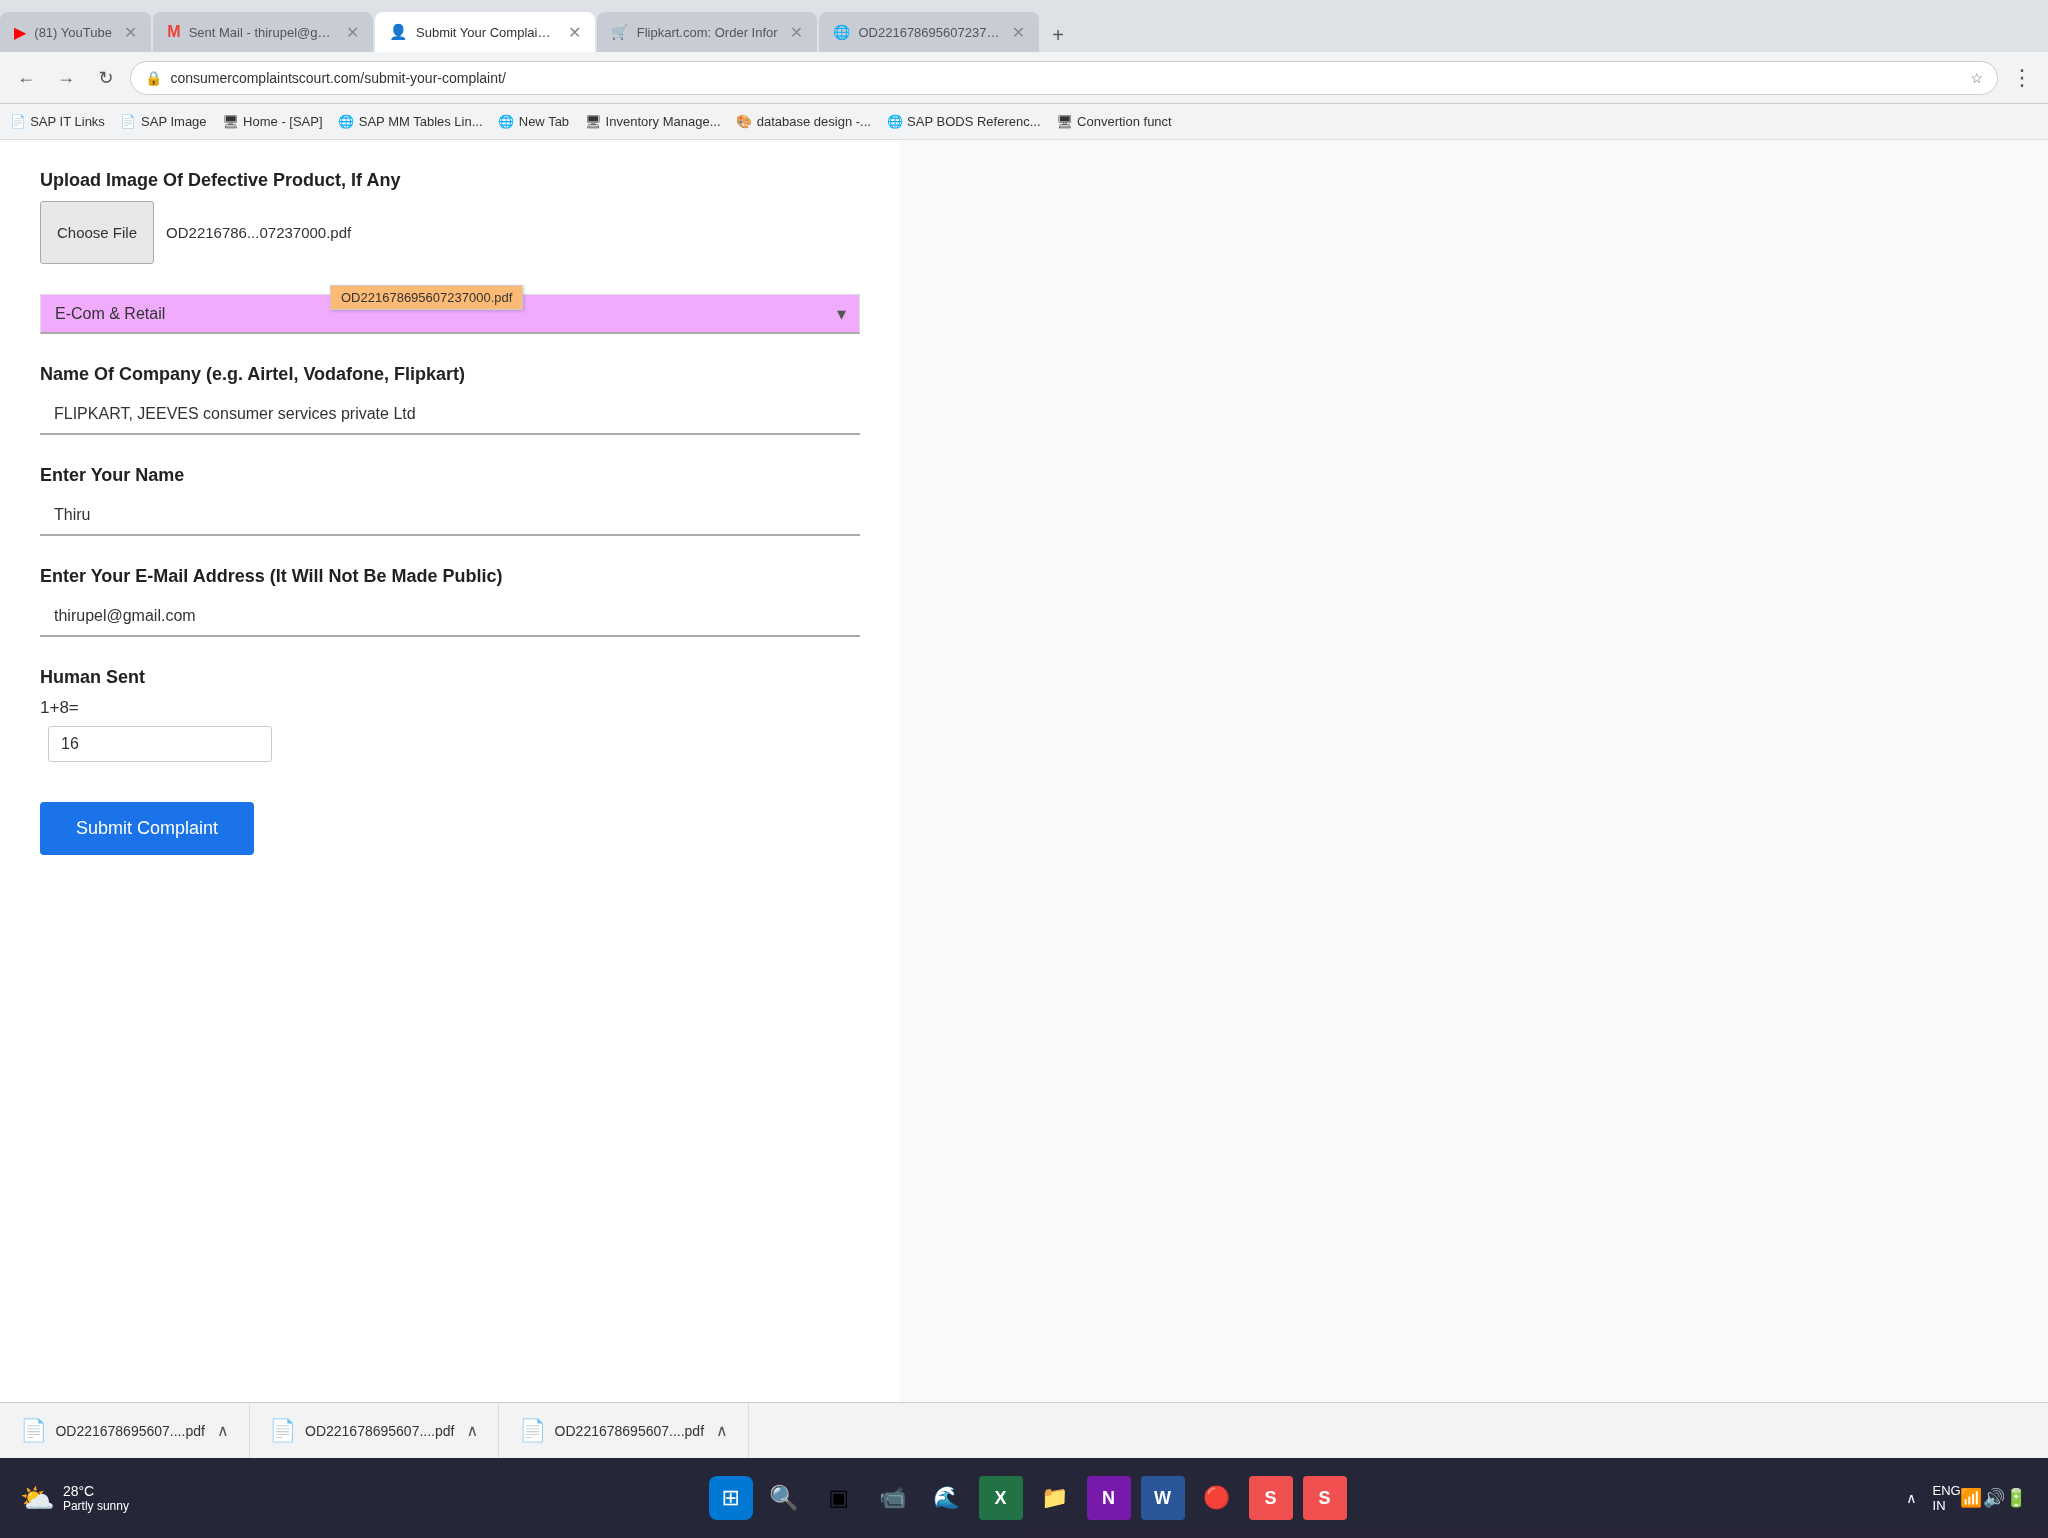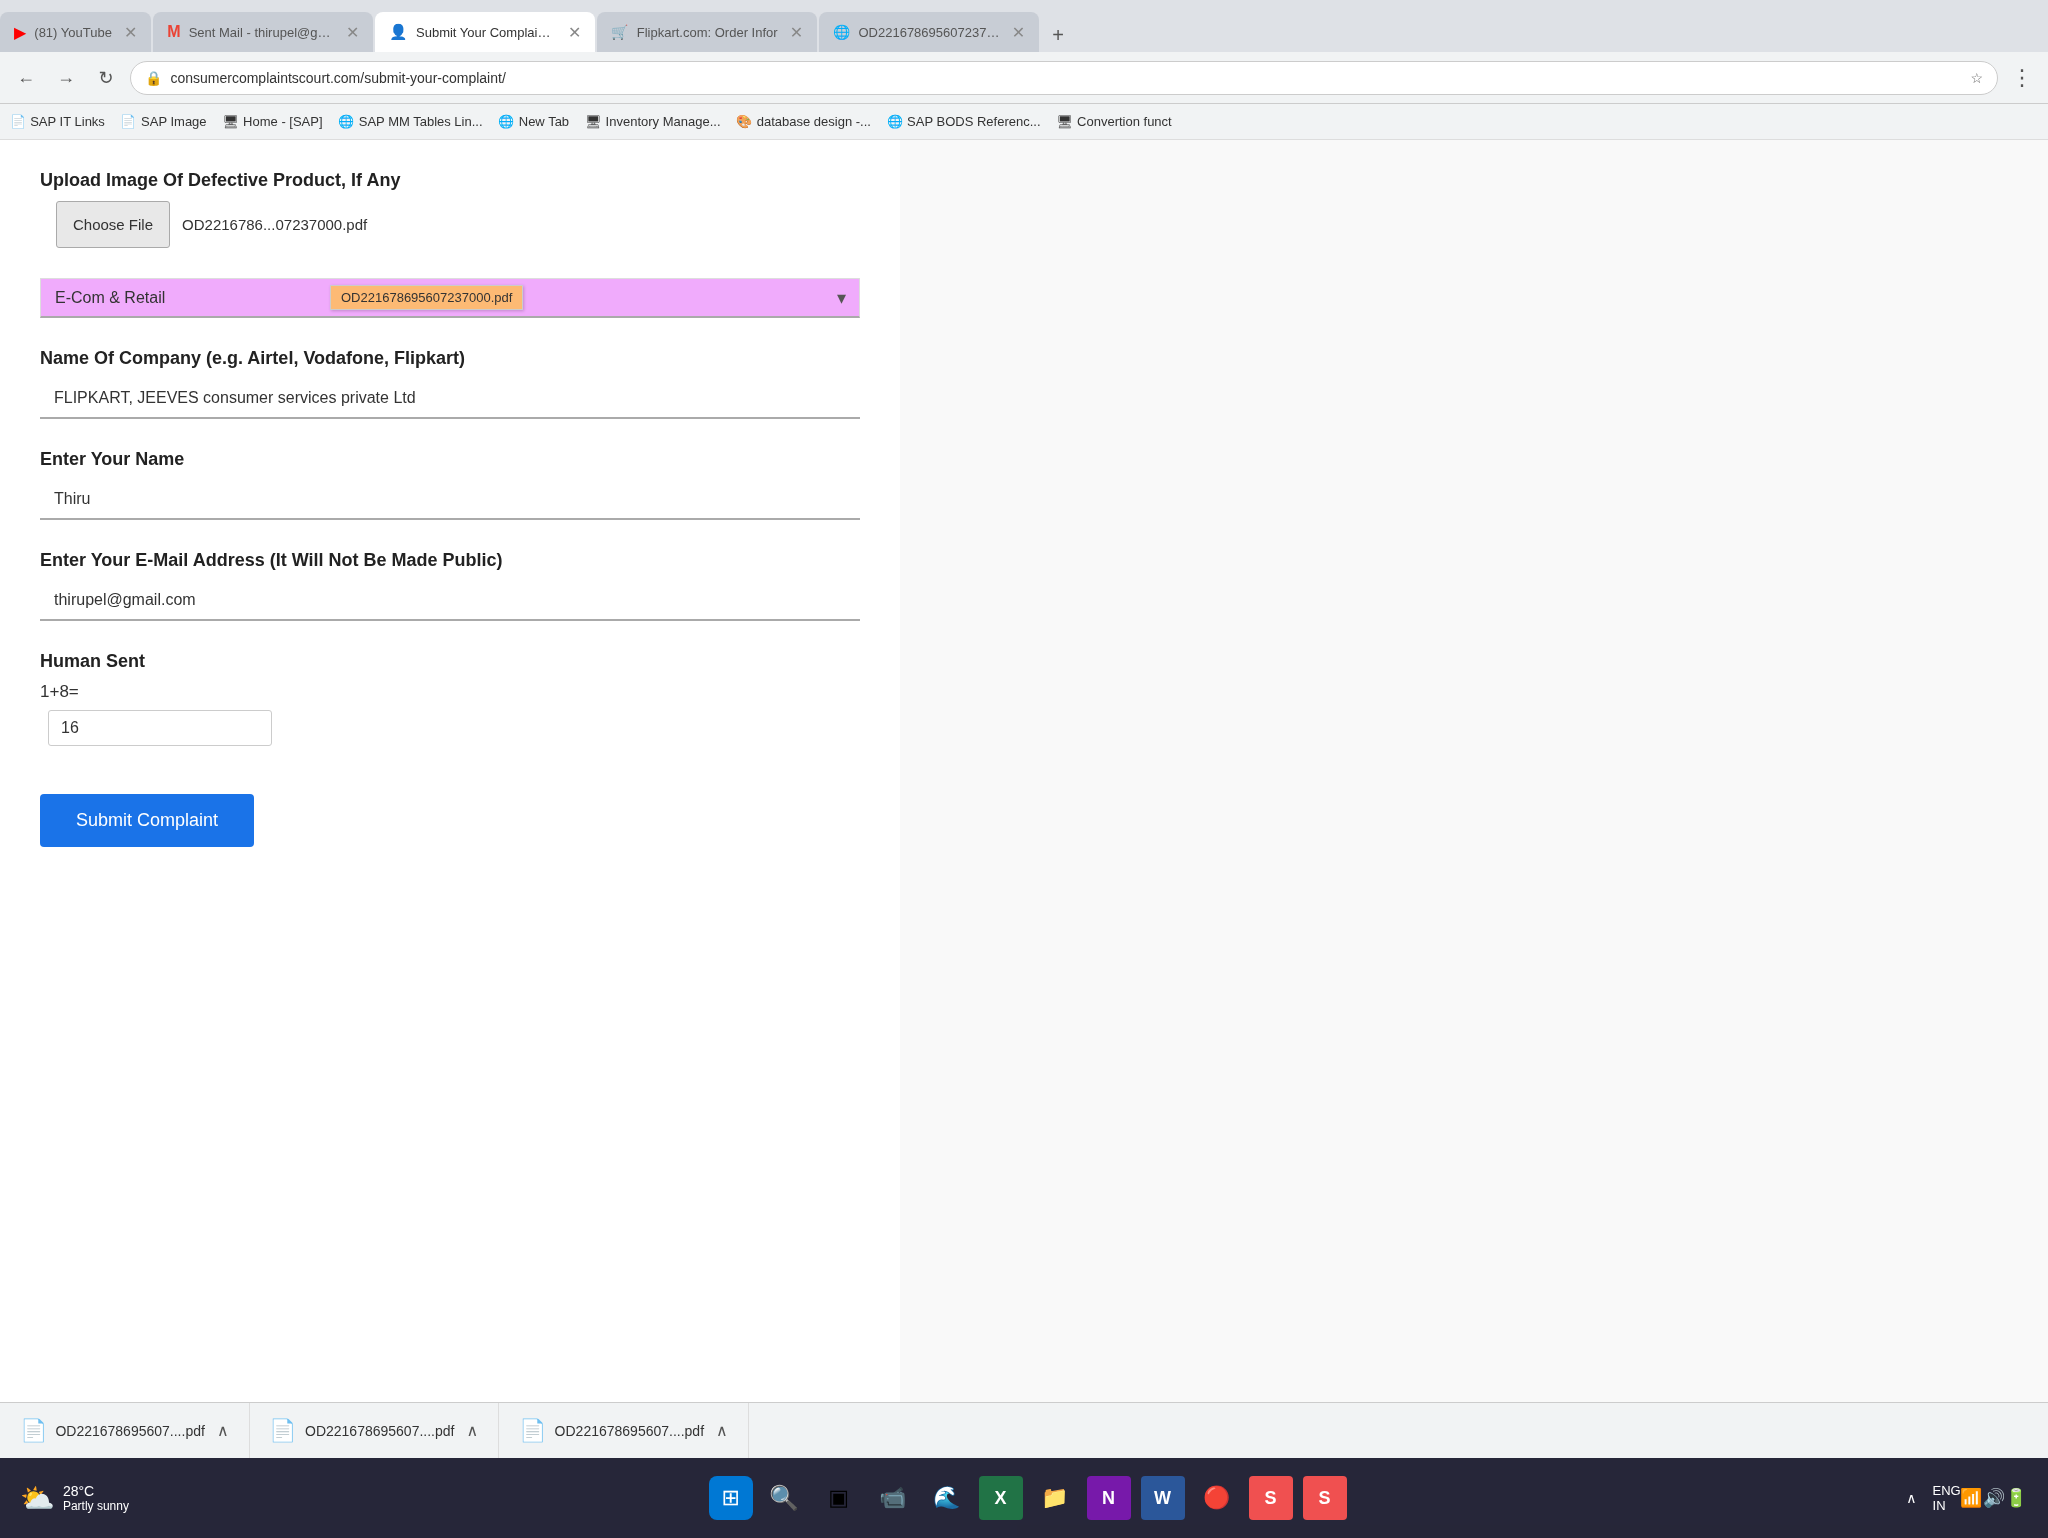--- a/index.html
+++ b/index.html
@@ -179,28 +179,27 @@
     }
 
     .file-upload-row {
       display: flex;
       align-items: center;
       gap: 12px;
       margin-bottom: 6px;
     }
 
     .choose-file-btn {
-      padding: 14px 16px;
+      padding: 22px 16px;
       background: #e8e8e8;
       border: 1px solid #aaa;
       border-radius: 3px;
       font-size: 15px;
       cursor: pointer;
       color: #333;
-      margin-left: 16px;
     }
 
     .file-name-text {
       font-size: 15px;
       color: #333;
     }
 
     .tooltip-box {
       position: absolute;
       background: #fdba74;
@@ -271,21 +270,21 @@
     }
 
     .submit-btn {
       padding: 16px 36px;
       background: #1a73e8;
       color: white;
       border: none;
       border-radius: 4px;
       font-size: 18px;
       cursor: pointer;
-      margin-top: 18px;
+      margin-top: 10px;
     }
 
     
     .download-bar {
       position: absolute;
       bottom: 80px;
       left: 0;
       right: 0;
       height: 56px;
       background: #f1f3f4;

